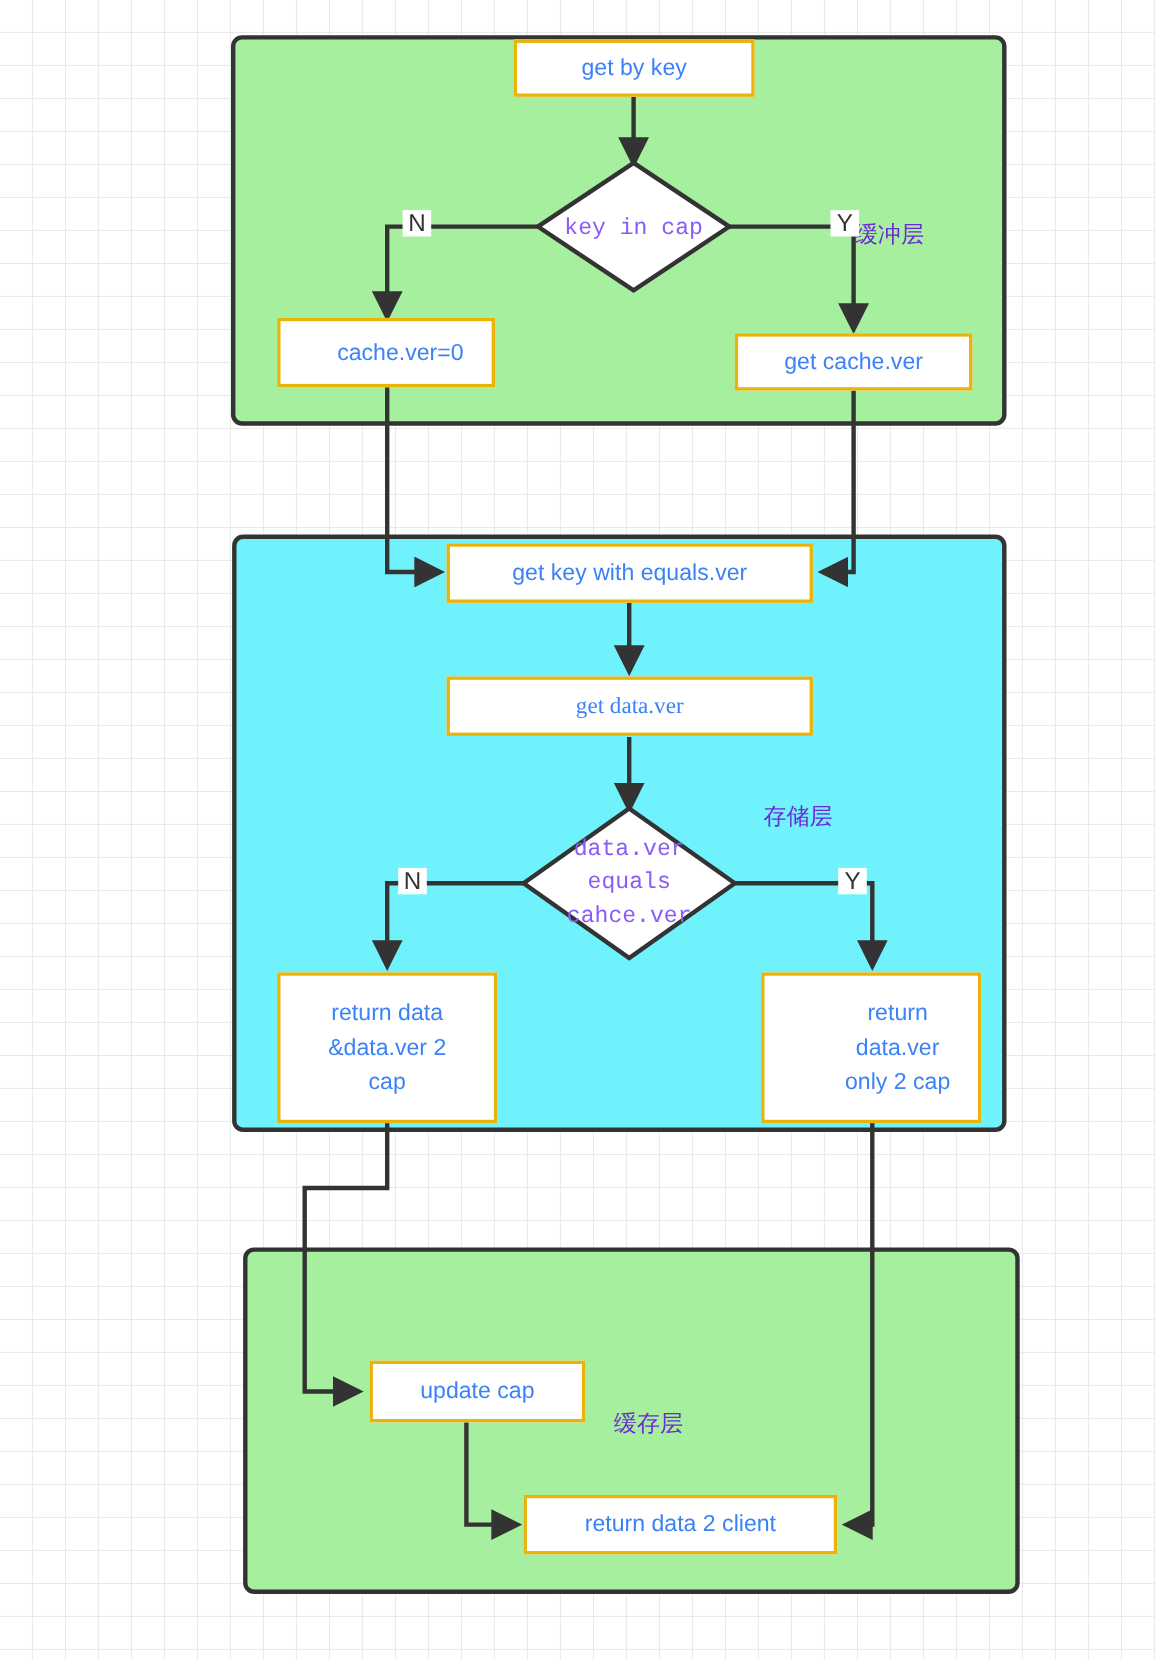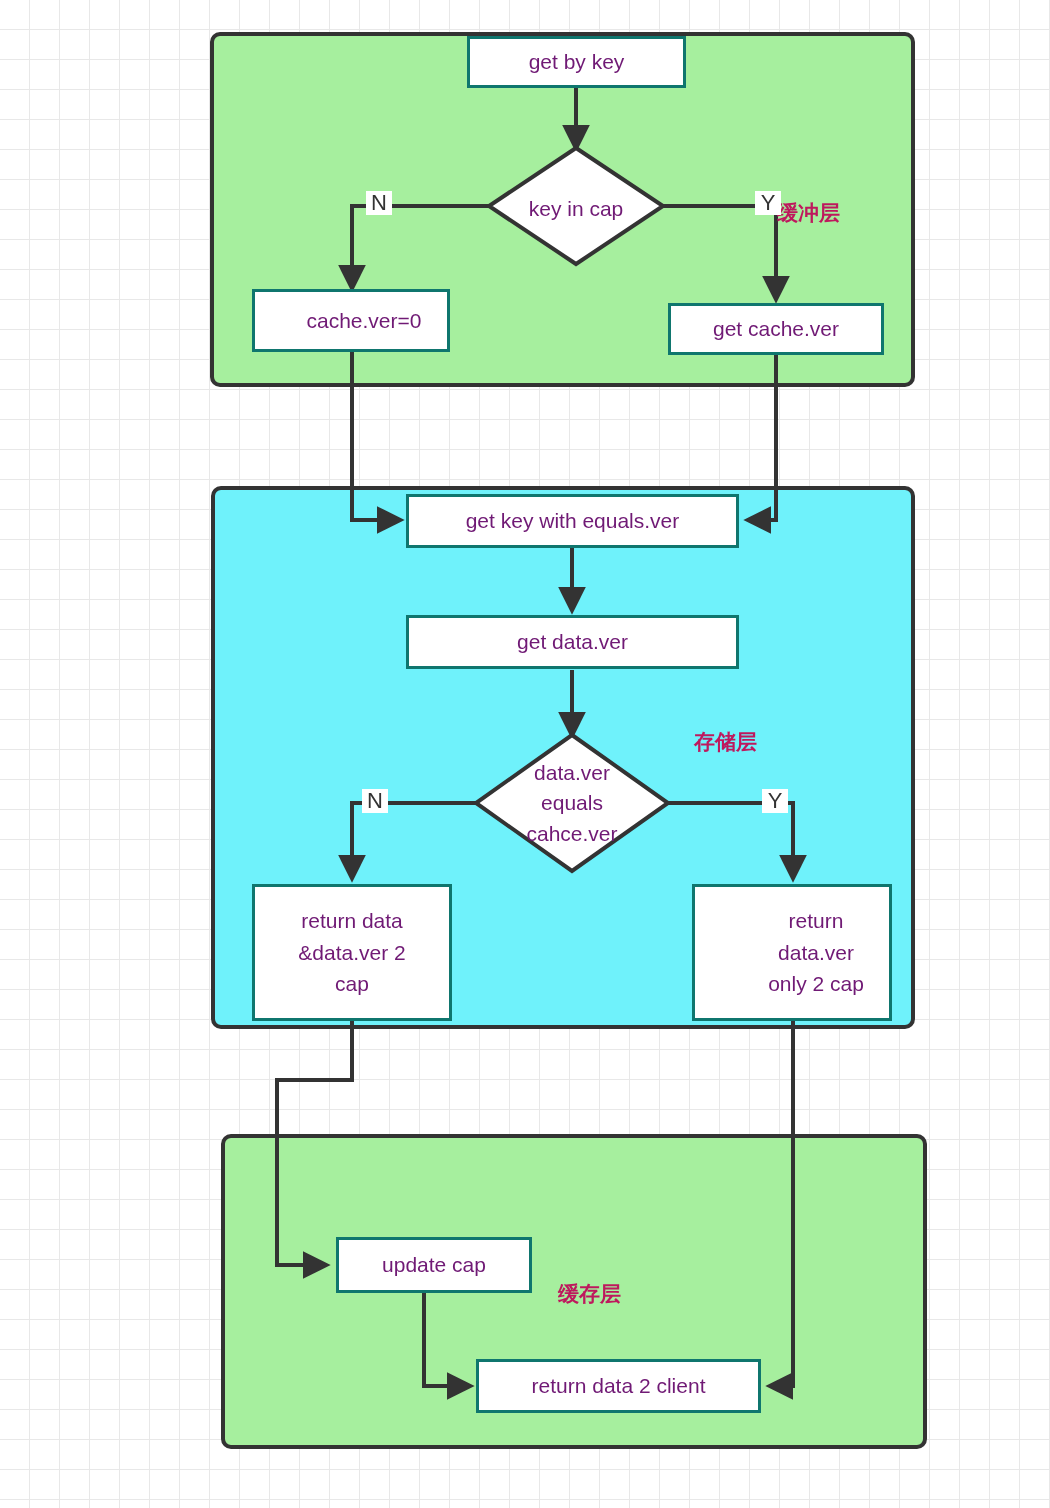--- a/index.html
+++ b/index.html
@@ -29,55 +29,54 @@
   #diagram {
     position: absolute;
     left: 0; top: 0;
     width: 1050px;
     height: 1508px;
   }
   .lane-label {
     position: absolute;
     font-family: "Liberation Sans", sans-serif;
     font-size: 21px;
-    color: #be185d;
+    color: #6d28d9;
     white-space: nowrap;
     letter-spacing: 0px;
-    font-weight: bold;
   }
   .node {
     position: absolute;
     background: #ffffff;
-    border: 3px solid #0f766e;
+    border: 3px solid #eab308;
     box-sizing: border-box;
     display: flex;
     align-items: center;
     justify-content: center;
     text-align: center;
     font-family: "Liberation Sans", sans-serif;
     font-size: 21px;
-    color: #701a75;
+    color: #3b82f6;
     line-height: 1.5;
     white-space: pre-line;
   }
   .edge-label {
     position: absolute;
     background: #ffffff;
     font-family: "Liberation Sans", sans-serif;
     font-size: 22px;
     color: #333333;
     text-align: center;
     line-height: 1;
     padding: 1px 2px;
   }
   .diamond-text {
     position: absolute;
-    font-family: Liberation Sans, sans-serif;
+    font-family: Liberation Mono, monospace;
     font-size: 21px;
-    color: #701a75;
+    color: #8b5cf6;
     text-align: center;
     line-height: 1.45;
     white-space: pre-line;
     pointer-events: none;
   }
 </style>
 </head>
 <body>
 
 <div id="canvas"></div>
@@ -127,21 +126,21 @@
 
 <div class="diamond-text" style="left:489px; top:194px; width:174px;">key in cap</div>
 <div class="diamond-text" style="left:476px; top:758px; width:192px;">data.ver
 equals
 cahce.ver</div>
 
 <div class="node" style="left:467px; top:36px; width:219px; height:52px;">get by key</div>
 <div class="node" style="left:252px; top:289px; width:198px; height:63px;padding-left:26px;">cache.ver=0</div>
 <div class="node" style="left:668px; top:303px; width:216px; height:52px;">get cache.ver</div>
 <div class="node" style="left:406px; top:494px; width:333px; height:54px;">get key with equals.ver</div>
-<div class="node" style="left:406px; top:615px; width:333px; height:54px;">get data.ver</div>
+<div class="node" style="left:406px; top:615px; width:333px; height:54px;font-family:Liberation Serif, serif;">get data.ver</div>
 <div class="node" style="left:252px; top:884px; width:200px; height:137px;">return data
 &amp;data.ver 2
 cap</div>
 <div class="node" style="left:692px; top:884px; width:200px; height:137px;padding-left:48px;">return
 data.ver
 only  2 cap</div>
 <div class="node" style="left:336px; top:1237px; width:196px; height:56px;">update cap</div>
 <div class="node" style="left:476px; top:1359px; width:285px; height:54px;">return data 2 client</div>
 
 <div class="edge-label" style="left:366px; top:191px; width:22px;">N</div>

